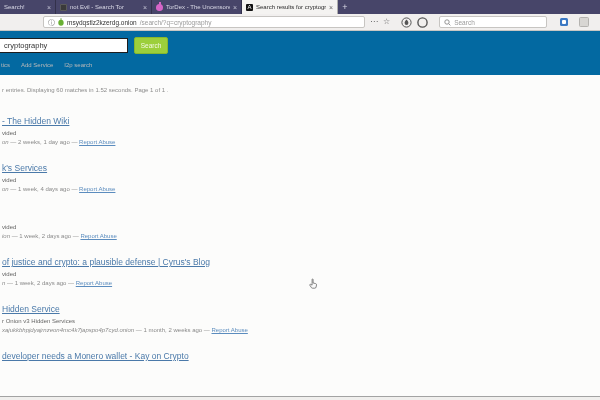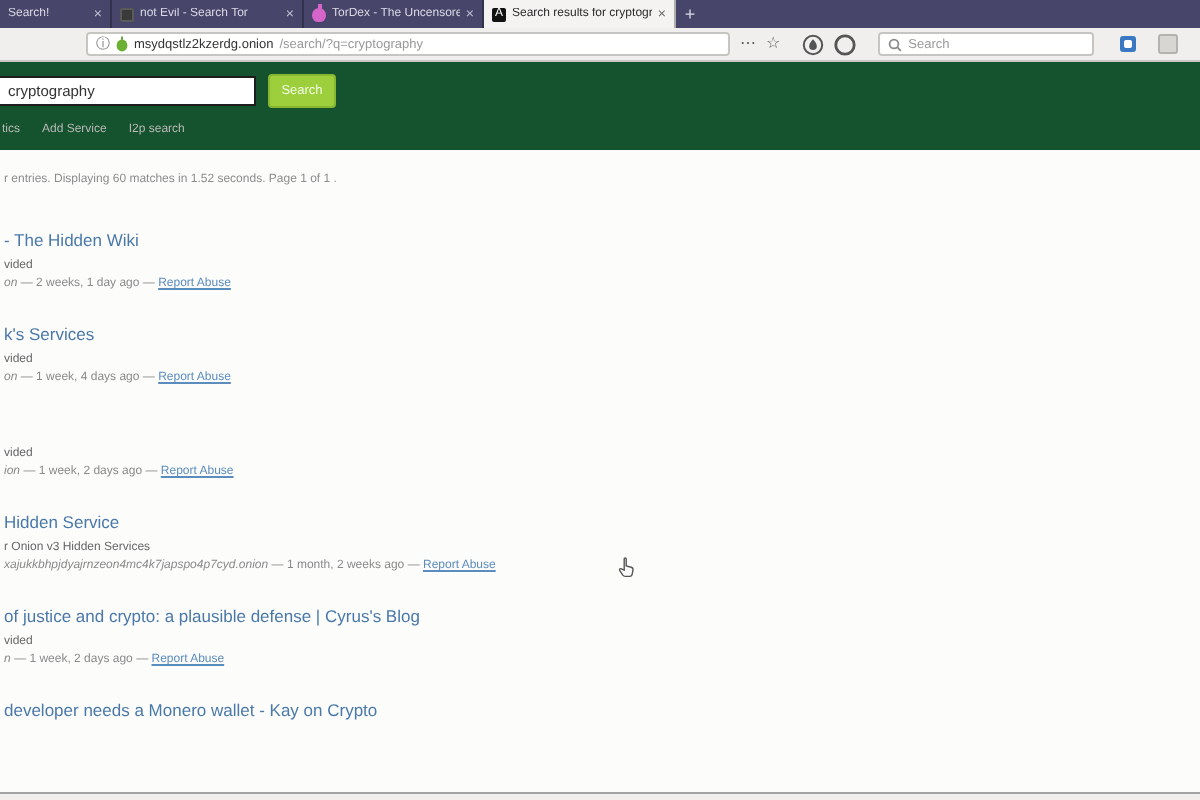--- a/index.html
+++ b/index.html
@@ -49,38 +49,38 @@
   .searchbar{
     width:108px;height:12px;background:#fff;border:1px solid #c7c5c2;border-radius:2px;
     display:flex;align-items:center;gap:3px;padding:0 4px;box-sizing:border-box;
     font-size:6.5px;color:#9a9a9a;overflow:hidden;white-space:nowrap;margin-left:6px;
   }
   .ext-blue{width:8px;height:8px;background:#3b78c3;border-radius:1.5px;margin-left:8px;flex:none;
     display:flex;align-items:center;justify-content:center;}
   .ext-blue span{width:4px;height:4px;background:#fff;border-radius:1px;display:block;}
   .ext-cut{width:8px;height:8px;background:#d8d6d3;border:1px solid #b5b3b0;border-radius:1.5px;flex:none;margin-left:6px;}
   
-  .pageheader{background:#14532d;height:44px;box-sizing:border-box;padding:6px 0 0 0;}
+  .pageheader{background:#0369a1;height:44px;box-sizing:border-box;padding:6px 0 0 0;}
   .searchrow{display:flex;align-items:center;gap:6px;}
   .query-input{
     margin-left:-4px;width:132px;height:15px;background:#fff;border:1px solid #1d1d1d;
     box-sizing:border-box;font-size:7.5px;color:#333;padding:0 0 0 7px;display:flex;align-items:center;
   }
   .search-btn{
     width:32px;height:15px;background:#9ccf3b;border:1px solid #86b72e;border-radius:2px;
     color:#f4fae6;font-size:6.5px;display:flex;align-items:center;justify-content:center;cursor:pointer;
   }
   .navrow{margin-top:8px;font-size:6px;color:#b9b9b9;display:flex;gap:11px;padding-left:1px;}
   .navrow span{cursor:pointer;}
   
   .content{padding:12px 0 0 2px;}
   .statusline{font-size:6px;color:#8c8c8c;margin:0 0 17px 0;}
   .result{margin-bottom:11px;}
   .r-title{
-    font-size:8.5px;line-height:10px;color:#4a79a9;
+    font-size:8.5px;line-height:10px;color:#4a79a9;text-decoration:underline;
     display:inline-block;min-height:10px;cursor:pointer;white-space:nowrap;
   }
   .r-desc{font-size:6px;line-height:7px;color:#666;margin-top:2px;}
   .r-url{font-size:6px;line-height:7px;color:#8a8a8a;margin-top:2px;white-space:nowrap;}
   .r-url .onion{font-style:italic;}
   .r-report{color:#5b8cbe;text-decoration:underline;cursor:pointer;}
   
   .win-bottom{position:absolute;left:0;top:396px;width:600px;height:4px;background:#f0efed;border-top:1px solid #a3a3a3;}
   
   .cursor{position:absolute;left:309px;top:278px;pointer-events:none;}
@@ -180,29 +180,29 @@
     <div class="r-url"><span class="onion">on</span> <span>—</span> <span>1 week, 4 days ago</span> <span>—</span> <span class="r-report">Report Abuse</span></div>
   </div>
 
   <div class="result">
     <span class="r-title"></span>
     <div class="r-desc">vided</div>
     <div class="r-url"><span class="onion">ion</span> <span>—</span> <span>1 week, 2 days ago</span> <span>—</span> <span class="r-report">Report Abuse</span></div>
   </div>
 
   <div class="result">
+    <span class="r-title">of justice and crypto: a plausible defense | Cyrus's Blog</span>
+    <div class="r-desc">vided</div>
+    <div class="r-url"><span class="onion">n</span> <span>—</span> <span>1 week, 2 days ago</span> <span>—</span> <span class="r-report">Report Abuse</span></div>
+  </div>
+
+  <div class="result">
     <span class="r-title">Hidden Service</span>
     <div class="r-desc">r Onion v3 Hidden Services</div>
     <div class="r-url"><span class="onion">xajukkbhpjdyajrnzeon4mc4k7japspo4p7cyd.onion</span> <span>—</span> <span>1 month, 2 weeks ago</span> <span>—</span> <span class="r-report">Report Abuse</span></div>
-  </div>
-
-  <div class="result">
-    <span class="r-title">of justice and crypto: a plausible defense | Cyrus's Blog</span>
-    <div class="r-desc">vided</div>
-    <div class="r-url"><span class="onion">n</span> <span>—</span> <span>1 week, 2 days ago</span> <span>—</span> <span class="r-report">Report Abuse</span></div>
   </div>
 
   <div class="result">
     <span class="r-title">developer needs a Monero wallet - Kay on Crypto</span>
     
     
   </div>
 
 </div>
 

